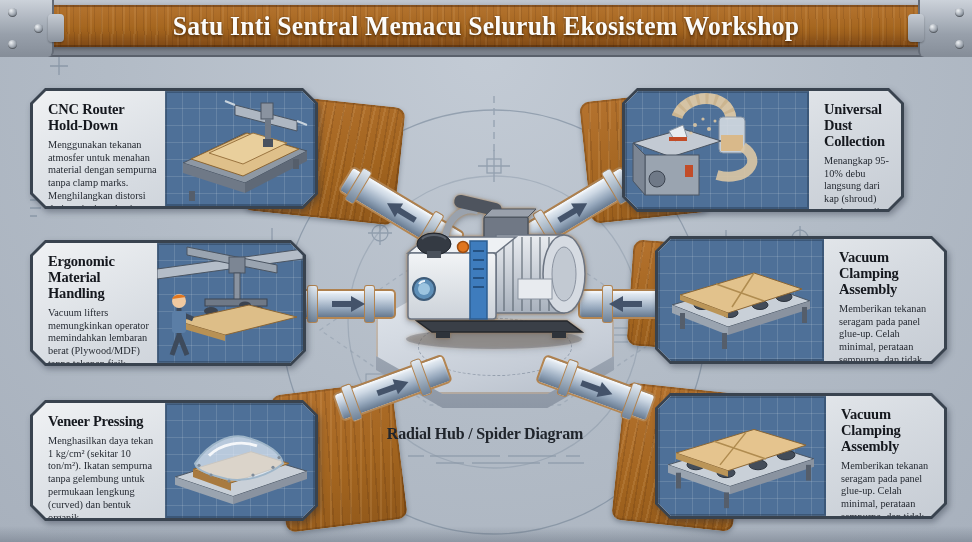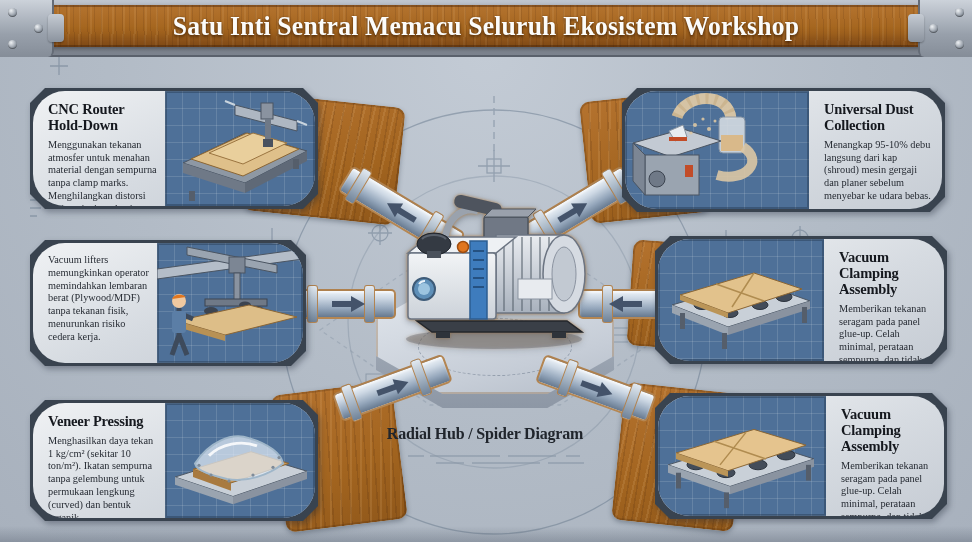--- a/index.html
+++ b/index.html
@@ -71,34 +71,34 @@
     border:1.5px dashed rgba(90,105,125,.45);z-index:3;}
   .pump{position:absolute;left:392px;top:190px;width:210px;height:162px;z-index:5;
     filter:drop-shadow(0 0 1.5px rgba(186,138,82,.95)) drop-shadow(0 2px 3px rgba(30,40,55,.35));}
 
   
   .panel{position:absolute;z-index:6;filter:drop-shadow(2px 3px 3px rgba(25,35,50,.38));}
   .pframe{position:absolute;inset:0;background:#39434f;
     clip-path:polygon(15px 0,calc(100% - 15px) 0,100% 15px,100% calc(100% - 15px),calc(100% - 15px) 100%,15px 100%,0 calc(100% - 15px),0 15px);}
   .pinner{position:absolute;inset:3px;display:flex;overflow:hidden;
     background:linear-gradient(155deg,#f0f2f4 0%,#d6dbe1 55%,#c6ccd4 100%);
-    clip-path:polygon(13px 0,calc(100% - 13px) 0,100% 13px,100% calc(100% - 13px),calc(100% - 13px) 100%,13px 100%,0 calc(100% - 13px),0 13px);border-radius:32px;}
+    clip-path:polygon(13px 0,calc(100% - 13px) 0,100% 13px,100% calc(100% - 13px),calc(100% - 13px) 100%,13px 100%,0 calc(100% - 13px),0 13px);}
   .ptext{flex:1;padding:11px 8px 4px 15px;}
   .ptext h3{margin:0 0 5px;font-size:14.5px;line-height:1.1;font-weight:700;color:#15181e;letter-spacing:-.2px;}
   .ptext p{margin:0;font-size:10.3px;line-height:1.24;color:#262b33;}
   .illus{position:relative;flex:none;
     background-color:#4e7098;
     background-image:linear-gradient(rgba(255,255,255,.13) 1px, transparent 1px),
                      linear-gradient(90deg, rgba(255,255,255,.13) 1px, transparent 1px);
     background-size:17px 17px;
     box-shadow:inset 0 0 0 2px rgba(25,40,60,.35);}
   .illus svg{position:absolute;inset:0;width:100%;height:100%;}
 
   .p-tl{left:30px;top:88px;width:288px;height:121px;}  .p-tl .illus{width:150px;}
-  .p-tr{left:622px;top:88px;width:323px;height:124px;} .p-tr .illus{width:184px;}
+  .p-tr{left:622px;top:88px;width:282px;height:124px;} .p-tr .illus{width:184px;}
   .p-ml{left:30px;top:240px;width:276px;height:126px;} .p-ml .illus{width:146px;}
   .p-mr{left:655px;top:236px;width:292px;height:128px;}.p-mr .illus{width:166px;}
   .p-bl{left:30px;top:400px;width:288px;height:121px;} .p-bl .illus{width:150px;}
   .p-br{left:655px;top:393px;width:292px;height:126px;}.p-br .illus{width:168px;}
 
   .hub-label{position:absolute;left:352px;top:424px;width:266px;z-index:6;text-align:center;
     font-size:16.5px;font-weight:700;color:#20252c;transform:scaleX(.97);letter-spacing:-.2px;}
 </style>
 </head>
 <body>
@@ -298,20 +298,21 @@
         <p>Menangkap 95-10% debu langsung dari kap (shroud) mesin gergaji dan planer sebelum menyebar ke udara bebas.</p>
       </div>
     </div>
       </div>
   </div>
 
   <div class="panel p-ml">
     <div class="pframe">
         <div class="pinner">
       <div class="ptext">
+        <h3>Ergonomic Material Handling</h3>
         <p>Vacuum lifters memungkinkan operator memindahkan lembaran berat (Plywood/MDF) tanpa tekanan fisik, menurunkan risiko cedera kerja.</p>
       </div>
       <div class="illus">
         <svg viewBox="0 0 146 120" preserveAspectRatio="none">
           <polygon points="0,26 146,6 146,16 0,36" fill="#b4bdc8" stroke="#4b5562"></polygon>
           <polygon points="30,4 120,22 120,30 30,12" fill="#9aa4b0" stroke="#4b5562"></polygon>
           <rect x="72" y="14" width="16" height="16" fill="#7c8694" stroke="#4b5562"></rect>
           <rect x="77" y="30" width="6" height="28" fill="#8a93a0" stroke="#4b5562"></rect>
           <rect x="48" y="56" width="62" height="7" fill="#6f7987" stroke="#3c4450"></rect>
           <g fill="#3c4450">

